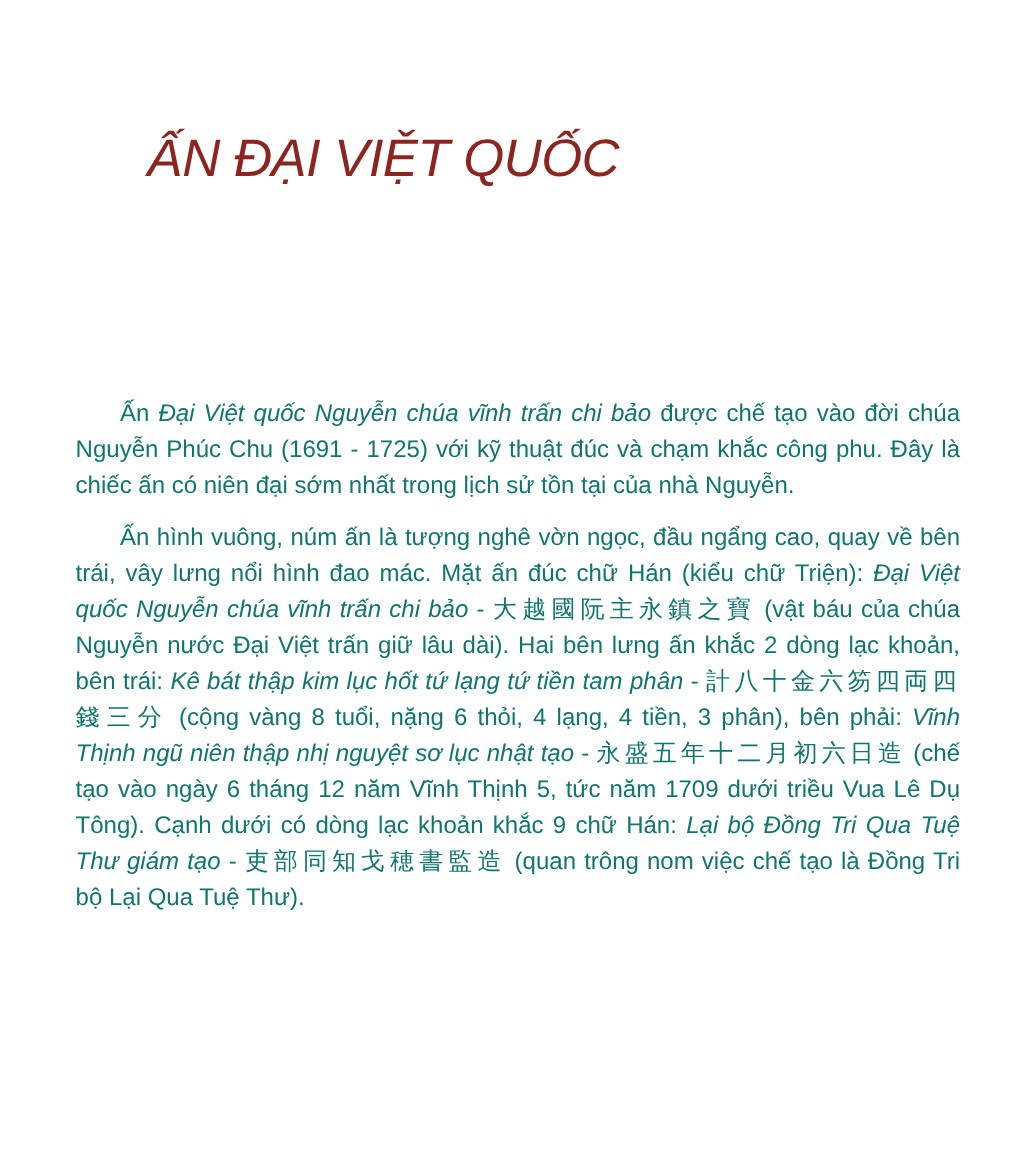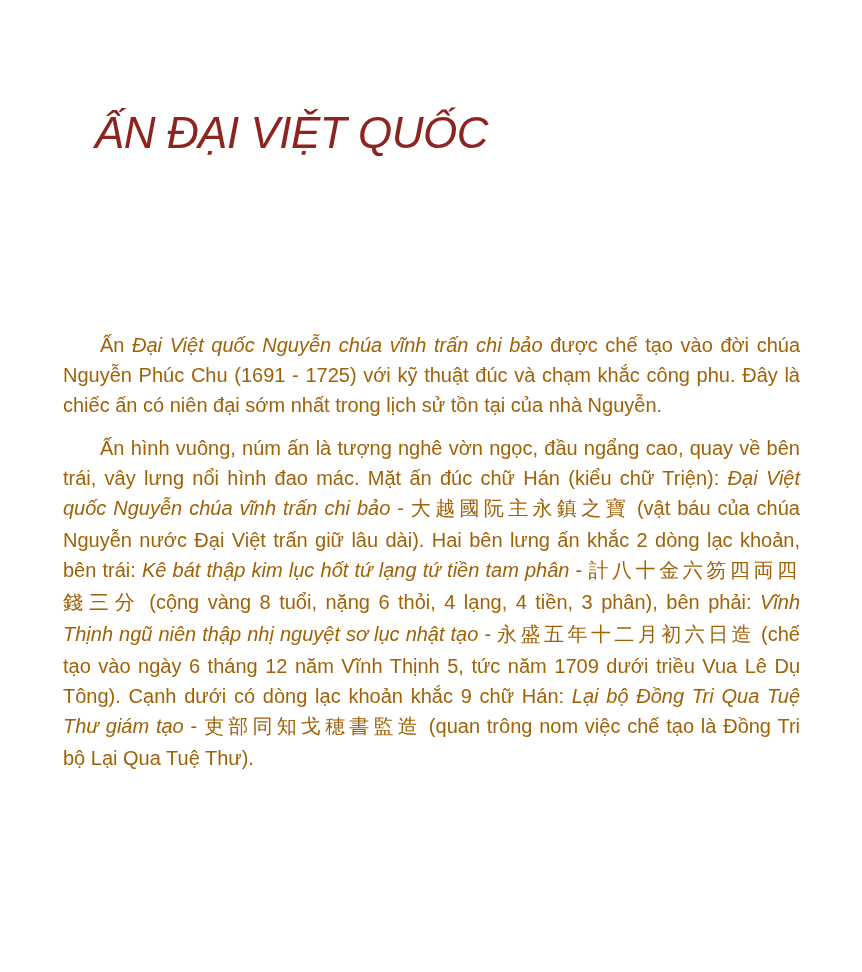--- a/index.html
+++ b/index.html
@@ -23,20 +23,21 @@
     font-style: italic;
     font-weight: normal;
     font-size: 44px;
     line-height: 73px;
     letter-spacing: -0.5px;
     color: #8e2420;
   }
   .title-line {
     display: block;
     white-space: nowrap;
+    margin-left: 28px;
   }
   .body-text {
     position: absolute;
     left: 63px;
     top: 330px;
     width: 737px;
     font-size: 20px;
     line-height: 30px;
     text-align: justify;
     color: #3f3f3f;
@@ -49,29 +50,29 @@
     margin-bottom: 0;
   }
   .run-normal {
     font-style: normal;
   }
   .run-italic {
     font-style: italic;
   }
   .run-cjk {
     font-style: normal;
-    font-family: Liberation Mono, monospace;
+    font-family: Liberation Sans, sans-serif;
     letter-spacing: 3px;
     margin-top: 20px;
   }
 </style>
 </head>
 <body>
 
 <div class="page">
   <h1 class="title" style="color: rgb(142, 36, 32);">
     <span class="title-line">ẤN ĐẠI VIỆT QUỐC</span>
   </h1>
-  <div class="body-text" id="body-paragraphs" style="color: #a16207;">
+  <div class="body-text" id="body-paragraphs" style="color: #0f766e;">
       <p><span class="run-normal">Ấn </span><span class="run-italic">Đại Việt quốc Nguyễn chúa vĩnh trấn chi bảo</span><span class="run-normal"> được chế tạo vào đời chúa Nguyễn Phúc Chu (1691 - 1725) với kỹ thuật đúc và chạm khắc công phu. Đây là chiếc ấn có niên đại sớm nhất trong lịch sử tồn tại của nhà  Nguyễn.</span></p>
       <p><span class="run-normal">Ấn hình vuông, núm ấn là tượng nghê vờn ngọc, đầu ngẩng cao, quay về bên trái, vây lưng nổi hình đao mác. Mặt ấn đúc chữ Hán (kiểu chữ Triện): </span><span class="run-italic">Đại Việt quốc Nguyễn chúa vĩnh trấn chi bảo</span><span class="run-normal"> - </span><span class="run-cjk">大越國阮主永鎮之寶</span><span class="run-normal"> (vật báu của chúa Nguyễn nước Đại Việt trấn giữ lâu dài). Hai bên lưng ấn khắc 2 dòng lạc khoản, bên trái: </span><span class="run-italic">Kê bát thập kim lục hốt tứ lạng tứ tiền tam phân</span><span class="run-normal"> - </span><span class="run-cjk">計八十金六笏四両四錢三分</span><span class="run-normal"> (cộng vàng 8 tuổi, nặng 6 thỏi, 4 lạng, 4 tiền, 3 phân), bên phải: </span><span class="run-italic">Vĩnh Thịnh ngũ niên thập nhị nguyệt sơ lục nhật tạo</span><span class="run-normal"> - </span><span class="run-cjk">永盛五年十二月初六日造</span><span class="run-normal"> (chế tạo vào ngày 6 tháng 12 năm Vĩnh Thịnh 5, tức năm 1709 dưới triều Vua Lê Dụ Tông). Cạnh dưới có dòng lạc khoản khắc 9 chữ Hán: </span><span class="run-italic">Lại bộ Đồng Tri Qua Tuệ Thư giám tạo</span><span class="run-normal"> - </span><span class="run-cjk">吏部同知戈穂書監造</span><span class="run-normal"> (quan trông nom việc chế tạo là Đồng Tri bộ Lại Qua Tuệ Thư).</span></p>
     </div>
 </div>
 
 </body></html>

